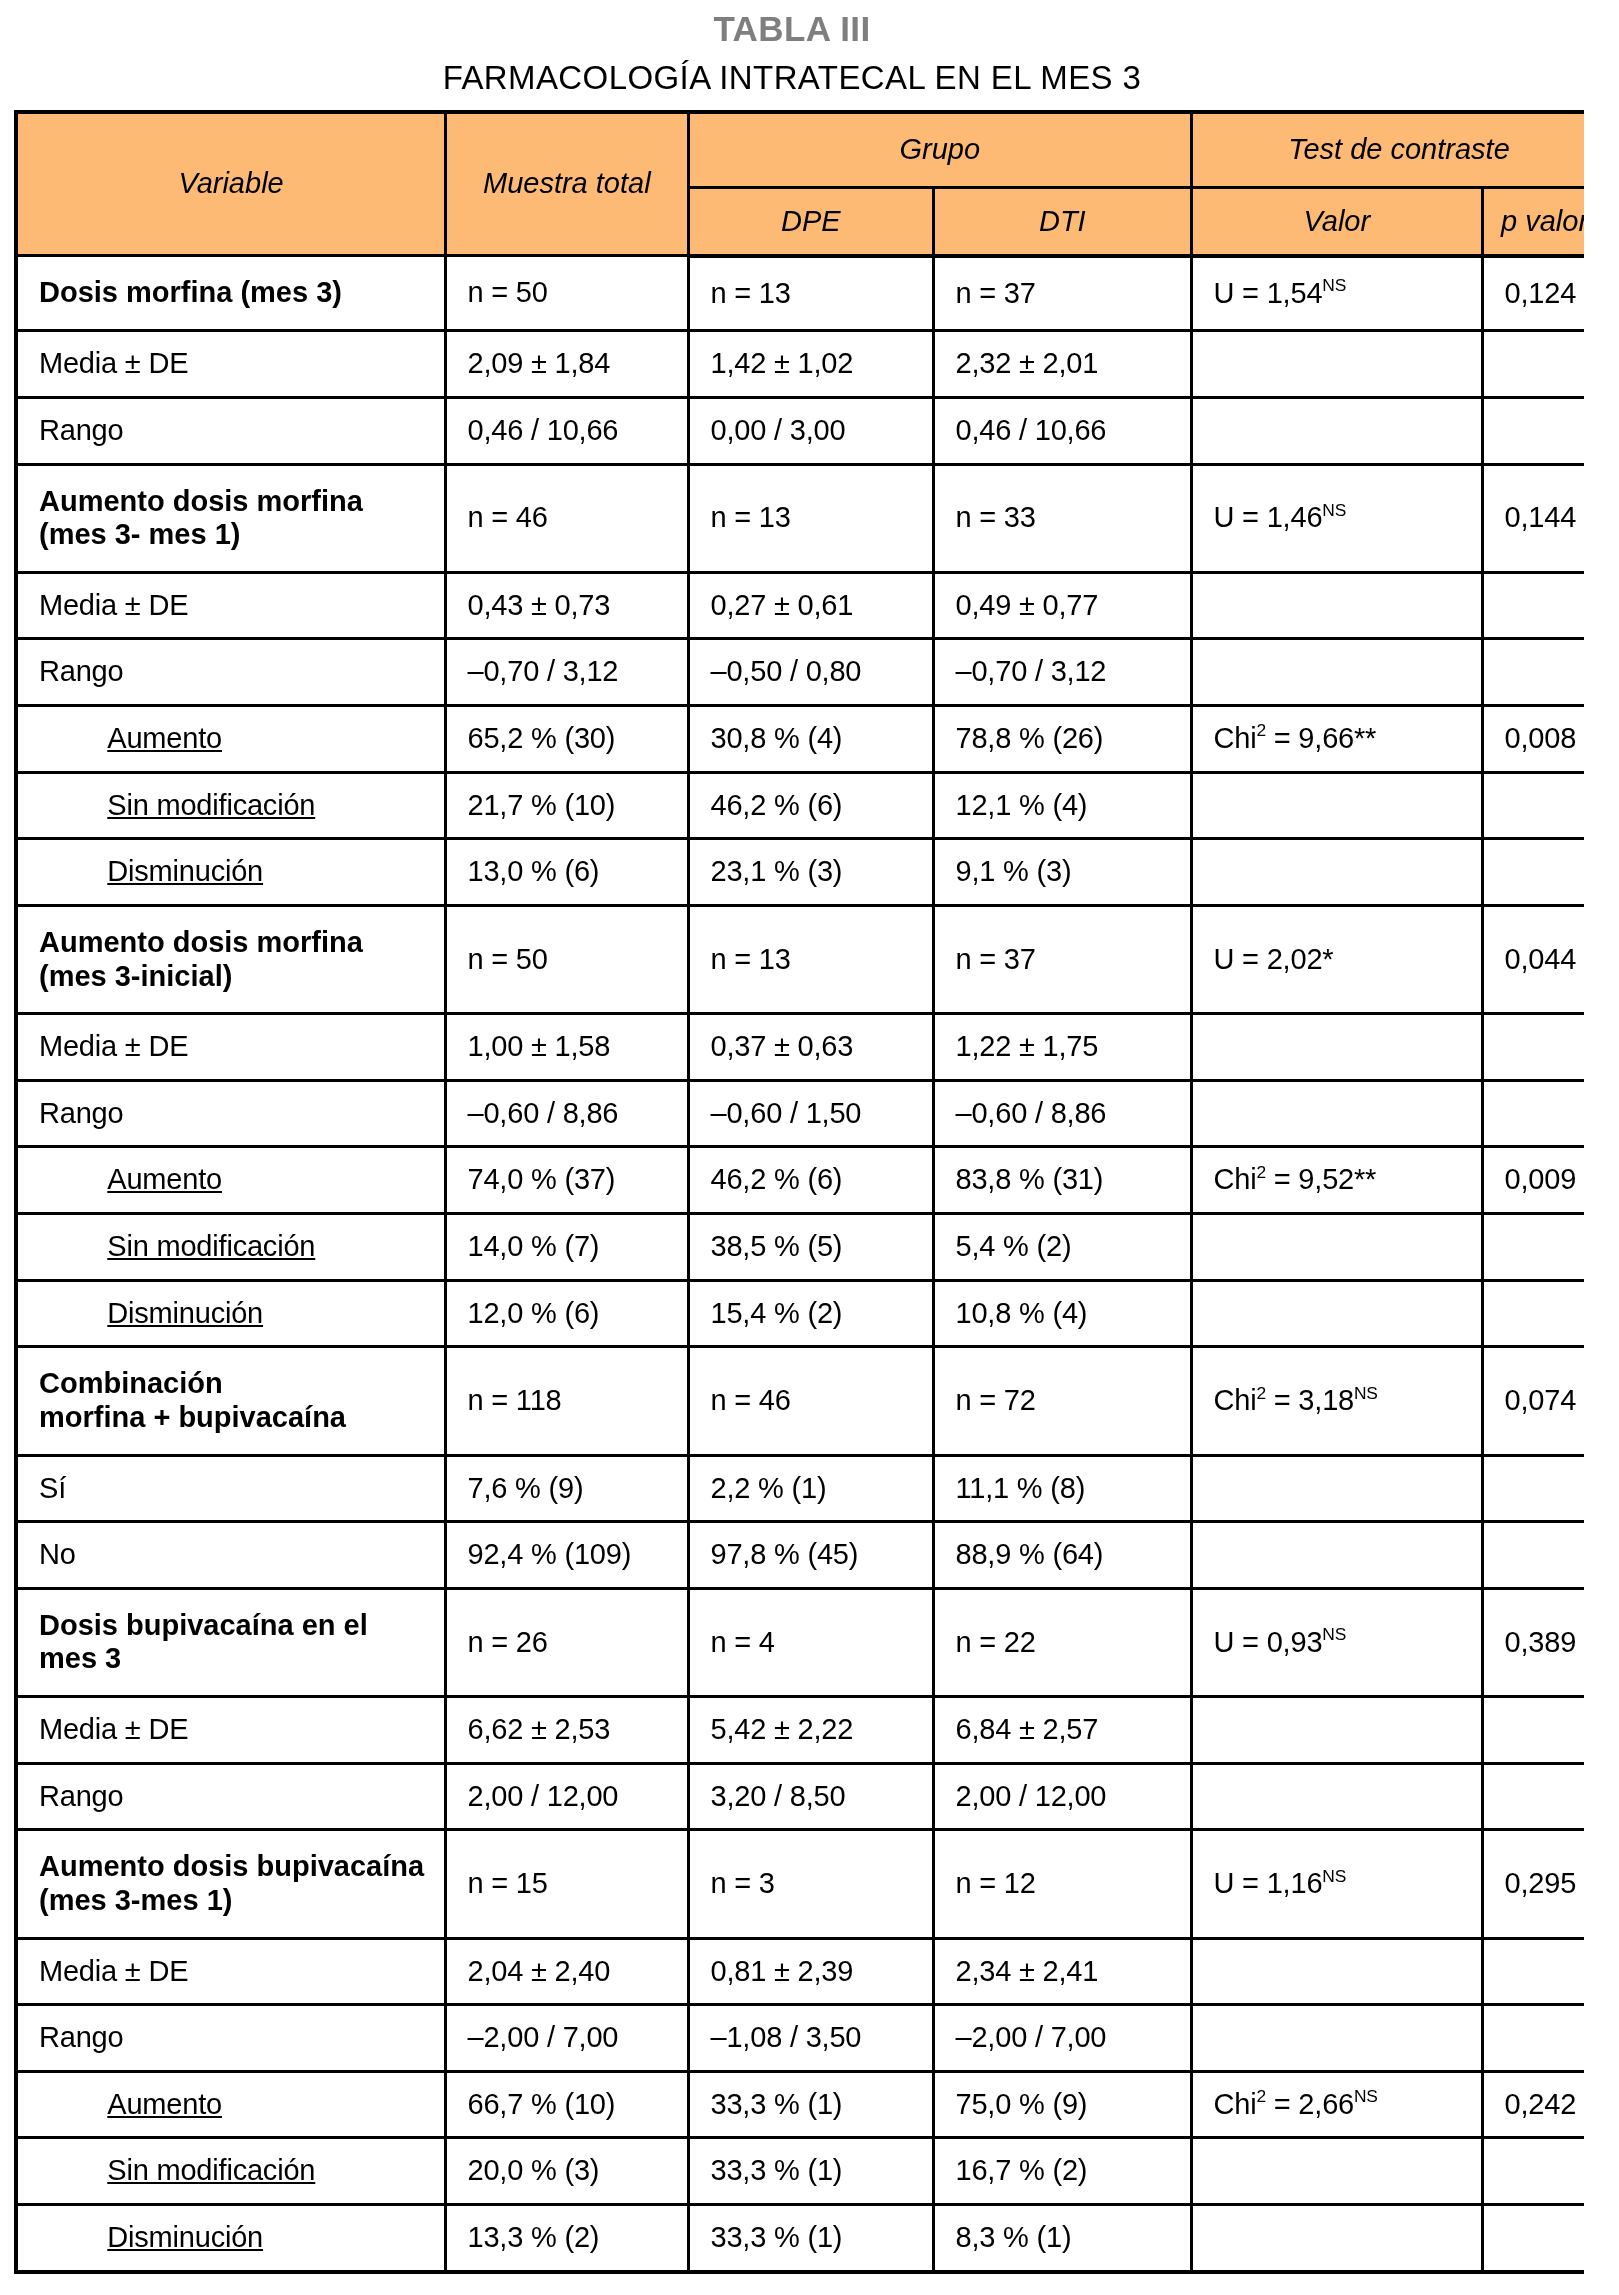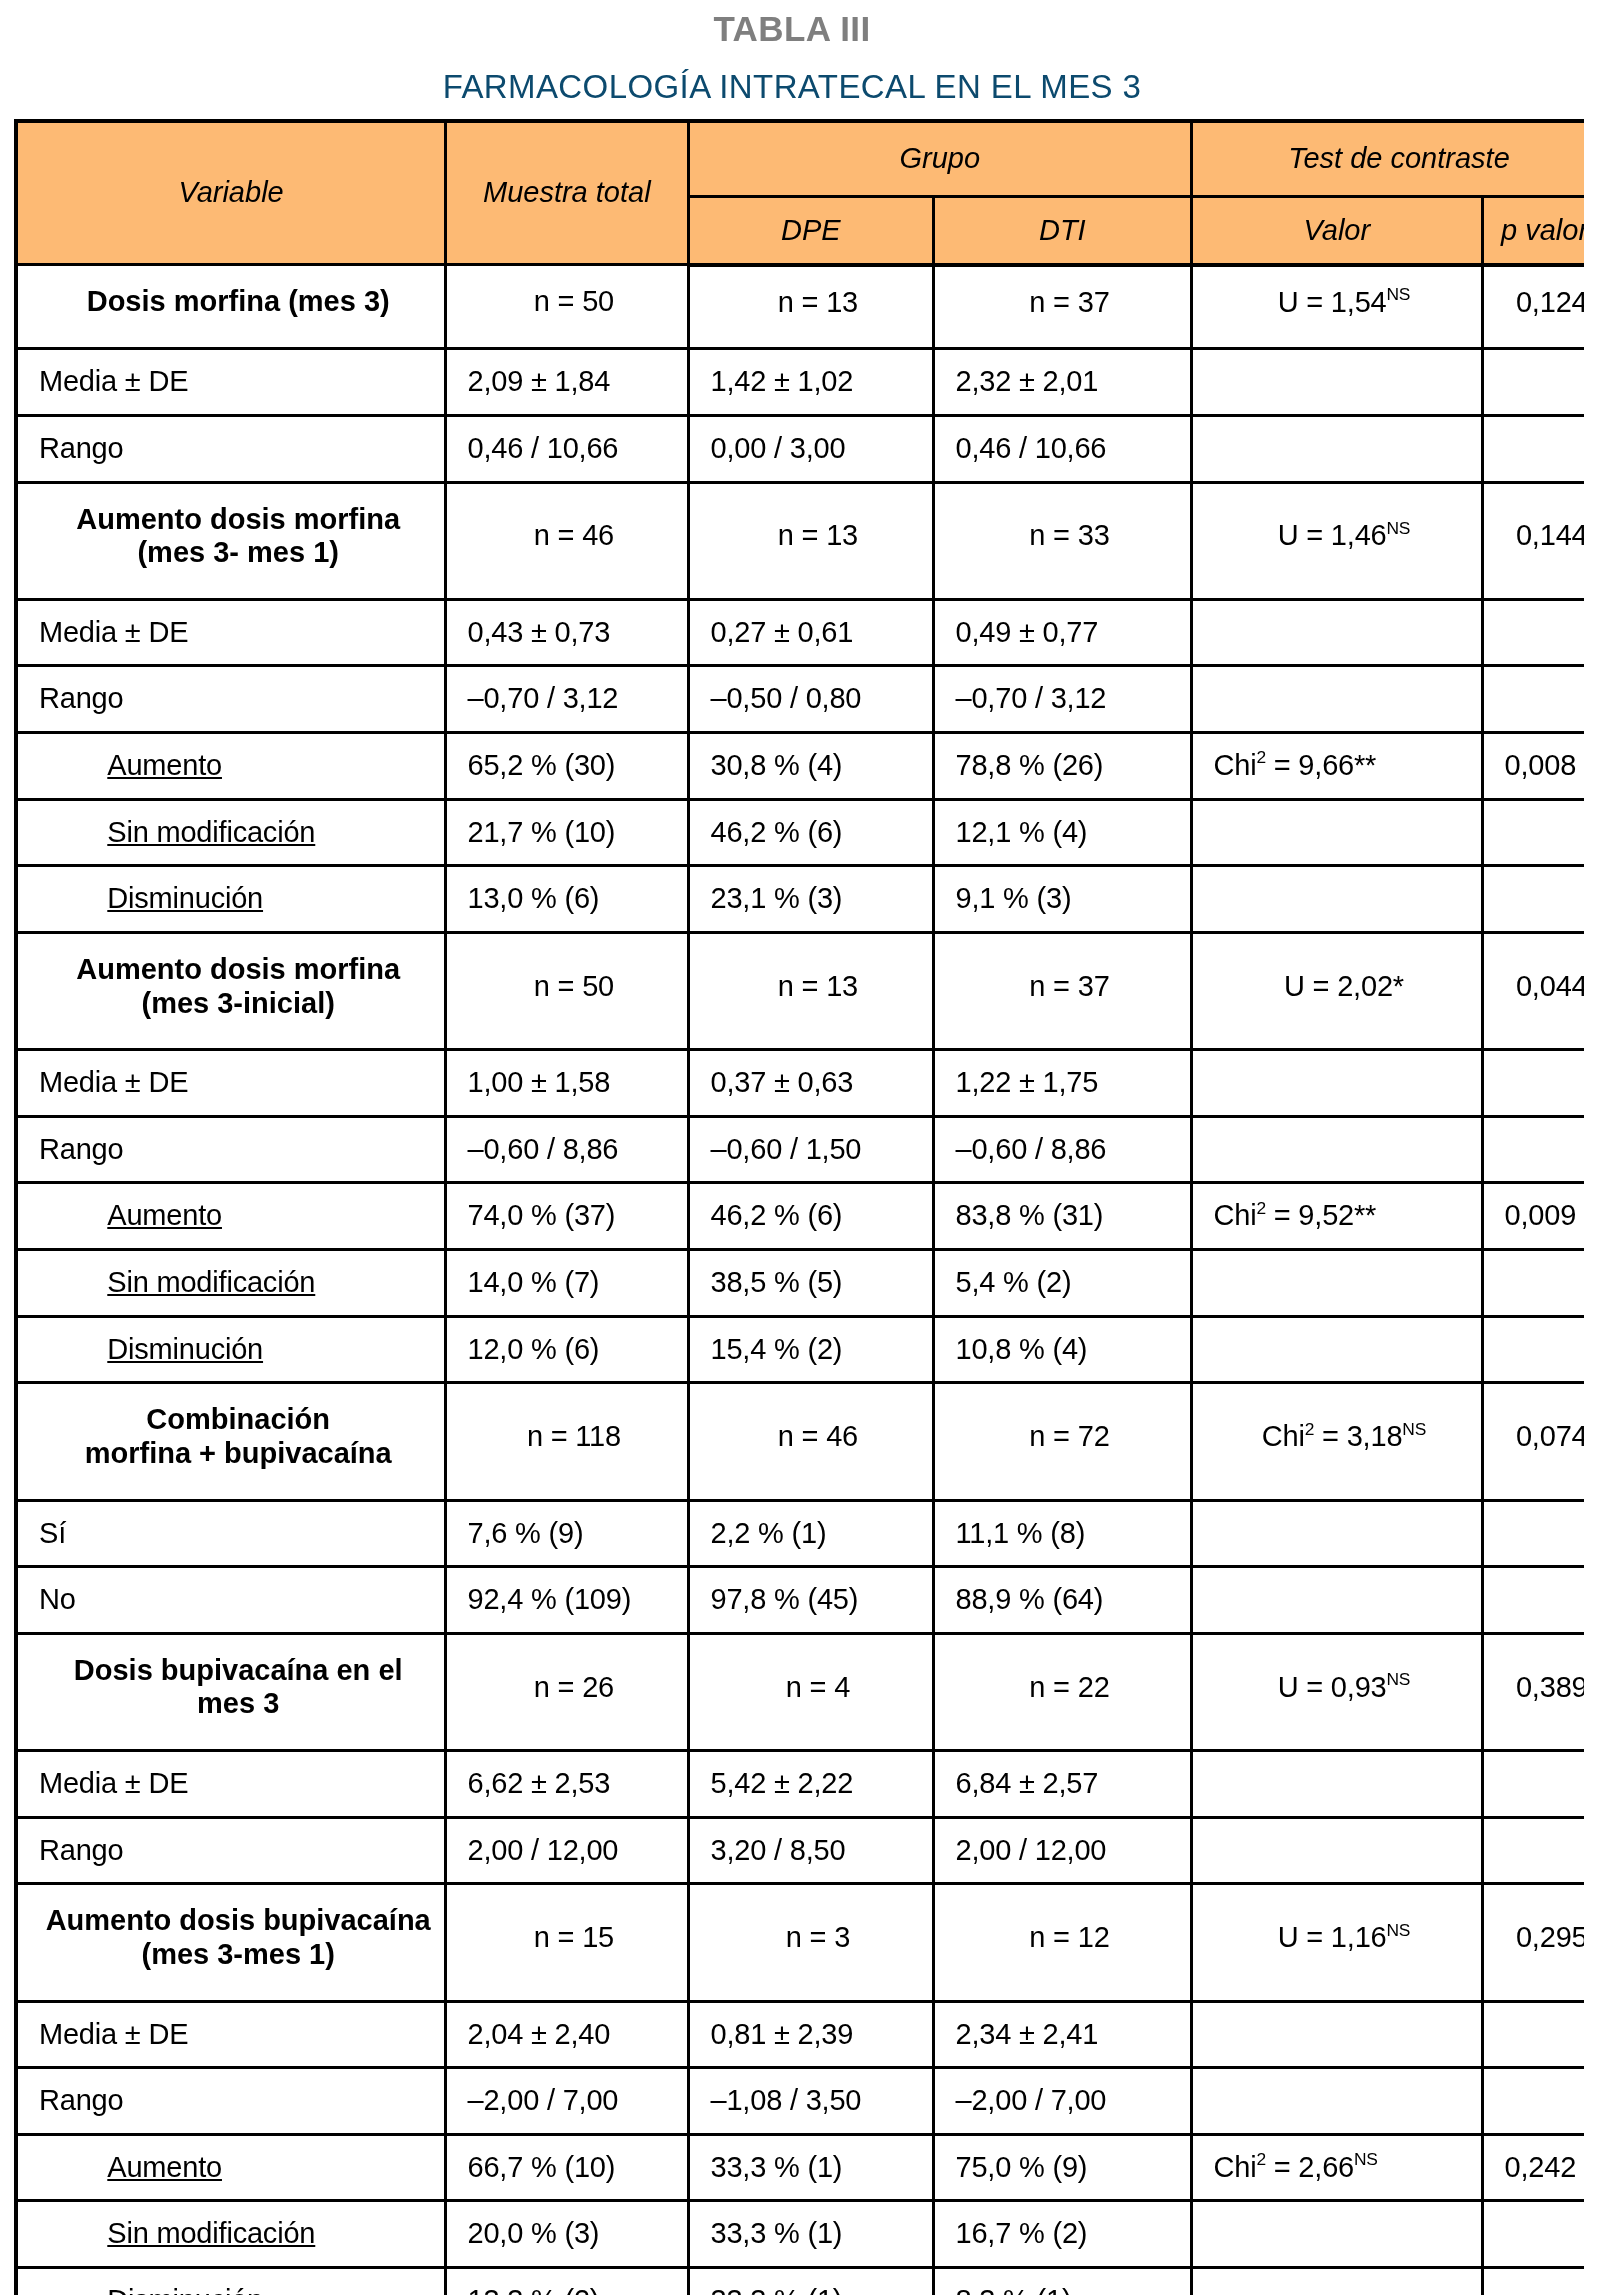--- a/index.html
+++ b/index.html
@@ -16,23 +16,23 @@
   .titles { text-align: center; letter-spacing: 0.4px; }
   .table-title {
     font-size: 35px;
     font-weight: bold;
     color: #7f7f7f;
     line-height: 1.1;
   }
   .table-subtitle {
     font-size: 33px;
     font-weight: normal;
-    color: #0c4a6e;
+    color: #000000;
     line-height: 1.15;
-    margin-top: 20px;
+    margin-top: 11px;
   }
   table.main {
     margin: 12.7px 0 0 14.3px;
     width: 1591px;
     border-collapse: collapse;
     table-layout: fixed;
   }
   table.main th, table.main td {
     border: 3.2px solid #000;
     box-sizing: border-box;
@@ -54,21 +54,21 @@
   tbody td {
     font-size: 29px;
     line-height: 1.16;
     vertical-align: middle;
     padding: 15px 6.4px 15px 20.7px;
     text-align: left;
     white-space: pre-line;
     letter-spacing: -0.2px;
   }
   tbody td.indent { padding-left: 89px; text-decoration: underline; }
-  tbody tr.group td { padding-top: 19px; padding-bottom: 28px; text-align: center; }
+  tbody tr.group td { padding-top: 19px; padding-bottom: 19px; }
   tbody td.bold { font-weight: bold; font-size: 29px; letter-spacing: 0; }
   tbody sup {
     font-size: 60%;
     position: relative;
     top: -0.05em;
     vertical-align: super;
     line-height: 0;
   }
   .footnotes {
     margin: 20.7px 0 0 16px;

